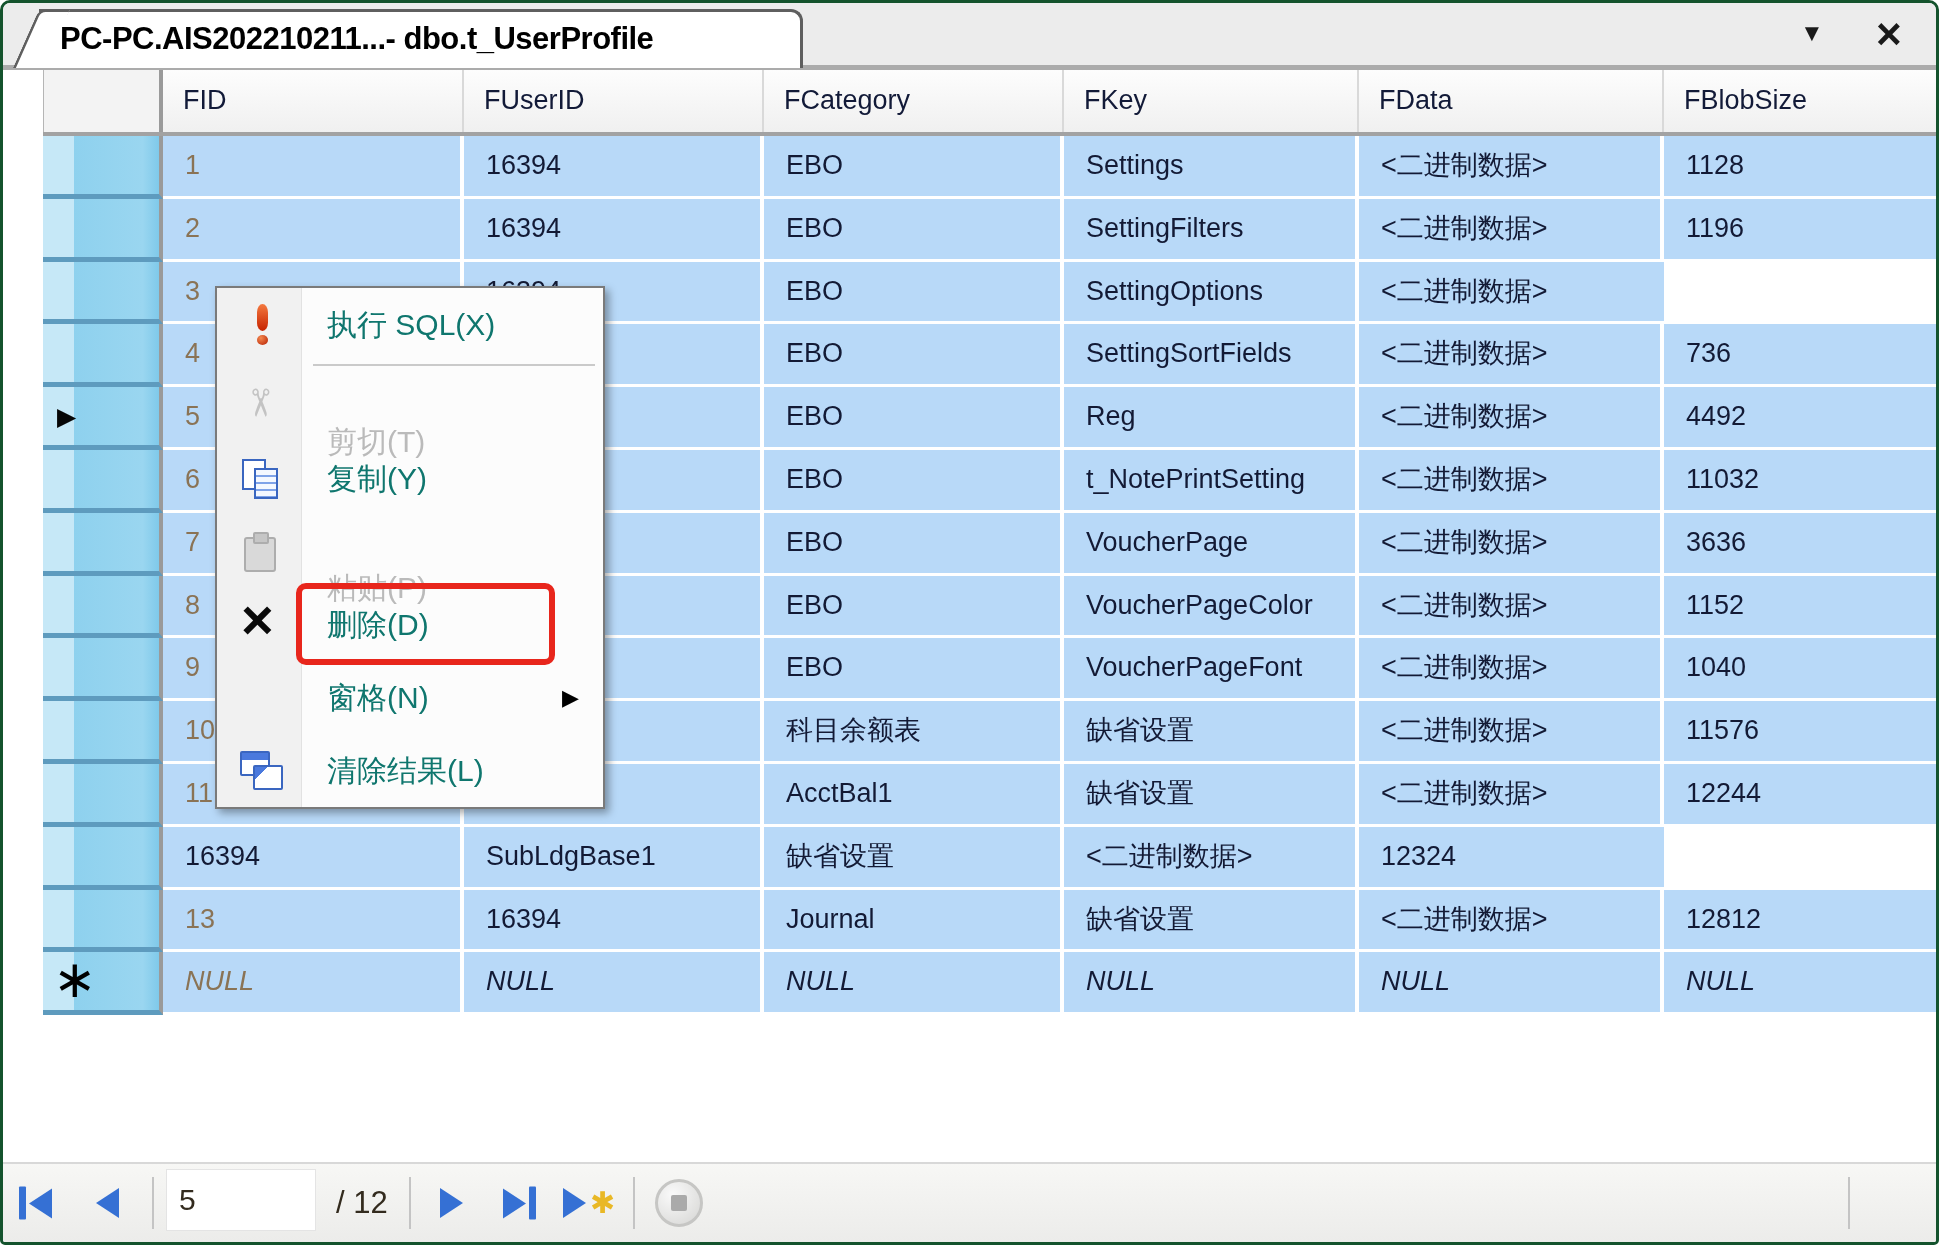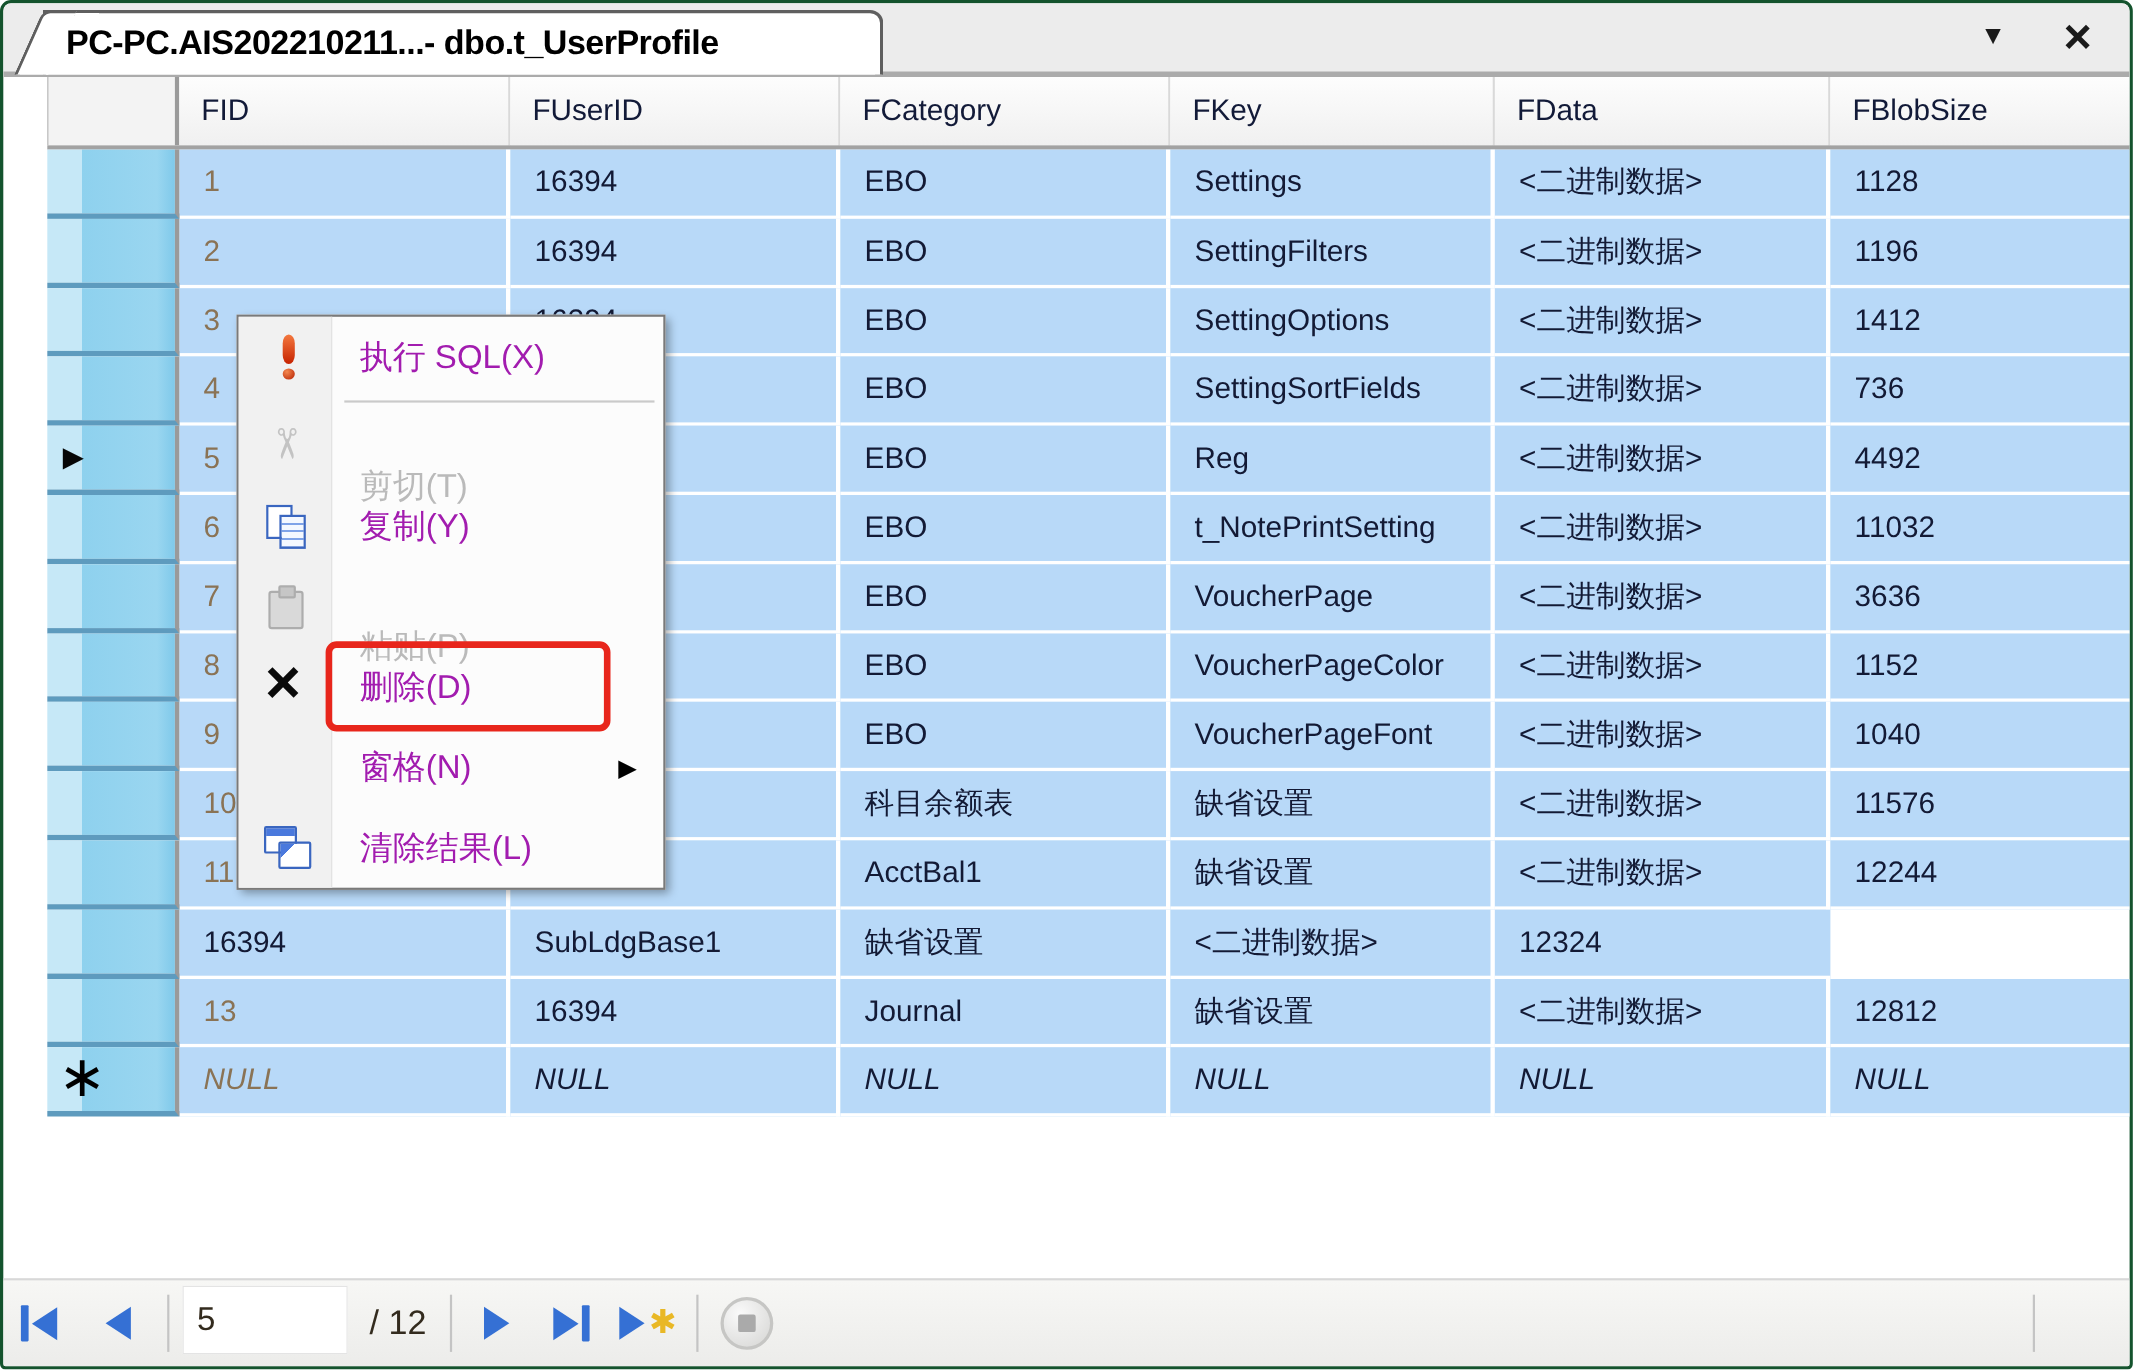--- a/index.html
+++ b/index.html
@@ -41,21 +41,21 @@
   .cell.fid{color:#8A7355;}
   .nullrow .cell{font-style:italic;}
 
   
   #menu{position:absolute;left:212px;top:283px;width:386px;background:#FCFCFC;
         border:2px solid #7A7A7A;box-shadow:4px 4px 8px rgba(0,0,0,.35);z-index:20;}
   #menu::before{content:"";position:absolute;left:0;top:0;bottom:0;width:84px;background:#F1F1F1;
         border-right:1px solid #E2E2E2;}
   .mi{position:relative;height:73px;}
   .mi .lbl{position:absolute;left:110px;top:50%;transform:translateY(-50%);font-size:30px;
-        color:#a21caf;white-space:nowrap;}
+        color:#0f766e;white-space:nowrap;}
   .mi.disabled .lbl{color:#BABABA;margin-top:36px;}
   .mi .sub{position:absolute;right:24px;top:50%;transform:translateY(-50%);font-size:22px;color:#000;}
   .mi .ico{position:absolute;left:22px;top:50%;transform:translateY(-50%);width:46px;height:46px;}
   .menu-sep{height:2px;background:#CACACA;margin:3px 8px 3px 96px;position:relative;}
 
   .exclamation-icon::before{content:"";position:absolute;left:18px;top:2px;width:11px;height:27px;
         background:linear-gradient(180deg,#F4793F,#C62200);border-radius:6px/9px;}
   .exclamation-icon::after{content:"";position:absolute;left:18px;bottom:3px;width:11px;height:10px;
         background:radial-gradient(circle at 35% 30%,#F4884F,#B51E00);border-radius:50%;}
   .scissors-icon::before{content:"✂";position:absolute;left:5px;top:-2px;font-size:38px;
@@ -147,21 +147,20 @@
         </div>
         <div class="trow">
           <div class="rowhdr">
             <span class="marker"></span>
           </div>
           <div class="cell fid">3</div>
           <div class="cell">16394</div>
           <div class="cell">EBO</div>
           <div class="cell">SettingOptions</div>
           <div class="cell">&lt;二进制数据&gt;</div>
-          <div class="cell">1412</div>
         </div>
         <div class="trow">
           <div class="rowhdr">
             <span class="marker"></span>
           </div>
           <div class="cell fid">4</div>
           <div class="cell">16394</div>
           <div class="cell">EBO</div>
           <div class="cell">SettingSortFields</div>
           <div class="cell">&lt;二进制数据&gt;</div>

